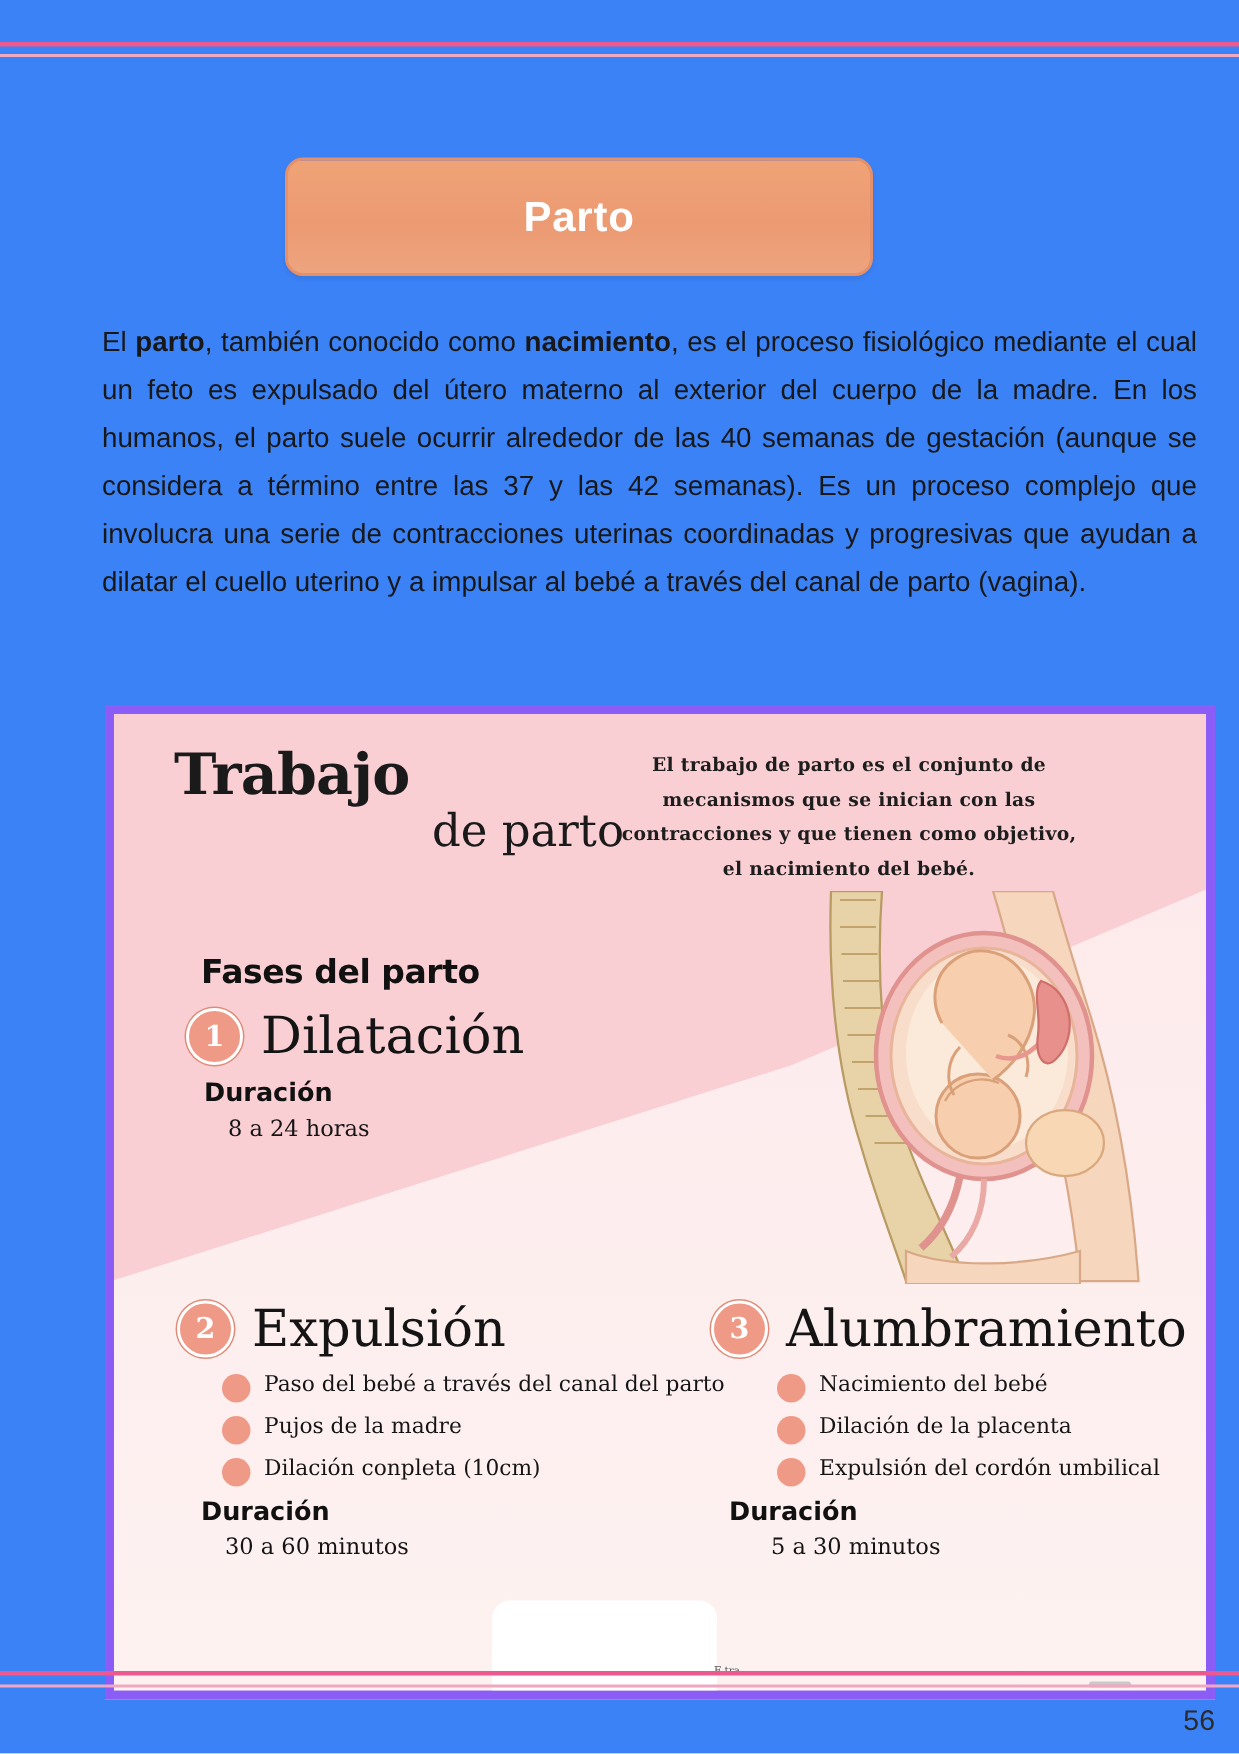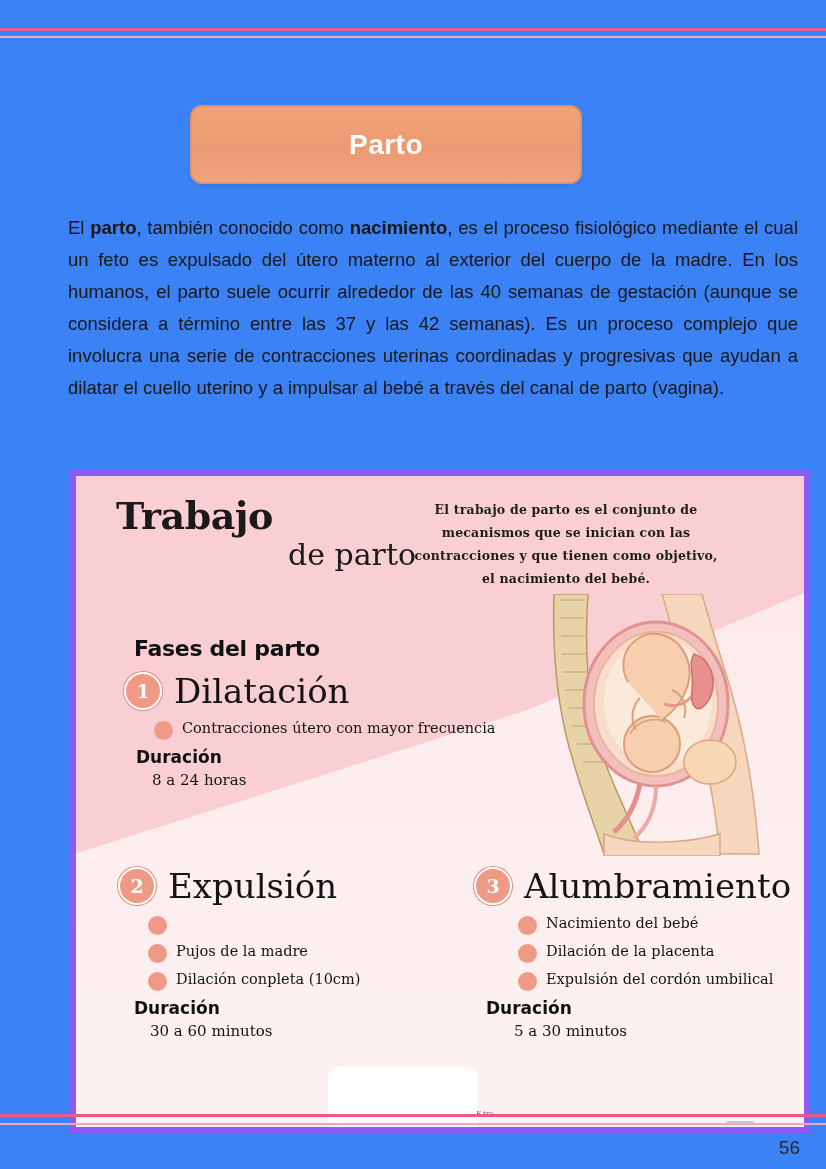--- a/index.html
+++ b/index.html
@@ -259,21 +259,21 @@
     right: 50px;
     bottom: 2px;
     width: 28px;
     height: 4px;
     background: #c9c9c9;
     border-radius: 2px;
   }
 
   .page-number {
     position: absolute;
-    right: 26px;
+    right: 16px;
     bottom: 10px;
     font-size: 19px;
     color: #2b2b2b;
   }
 </style>
 </head>
 <body>
 
 <div class="page">
 
@@ -298,37 +298,34 @@
     <div class="ic-intro">El trabajo de parto es el conjunto de mecanismos que se inician con las contracciones y que tienen como objetivo, el nacimiento del bebé.</div>
 
     <div class="ic-fases">Fases del parto</div>
 
     <div class="phase" style="left:48px; top:195px; width:400px;">
       <div class="phase-head">
         <div class="num-badge">1</div>
         <div class="phase-name">Dilatación</div>
       </div>
       <div class="bullets">
-        <div class="bullet">
-          <div class="dot"></div>
-          <div class="bullet-text">Contracciones útero con mayor frecuencia</div>
-        </div>
       </div>
       <div class="dur-label" style="margin-left:12px;">Duración</div>
       <div class="dur-value">8 a 24 horas</div>
     </div>
 
     <div class="phase" style="left:42px; top:390px; width:390px;">
       <div class="phase-head">
         <div class="num-badge">2</div>
         <div class="phase-name">Expulsión</div>
       </div>
       <div class="bullets">
         <div class="bullet">
           <div class="dot"></div>
+          <div class="bullet-text">Paso del bebé a través del canal del parto</div>
         </div>
         <div class="bullet">
           <div class="dot"></div>
           <div class="bullet-text">Pujos de la madre</div>
         </div>
         <div class="bullet">
           <div class="dot"></div>
           <div class="bullet-text">Dilación conpleta (10cm)</div>
         </div>
       </div>

